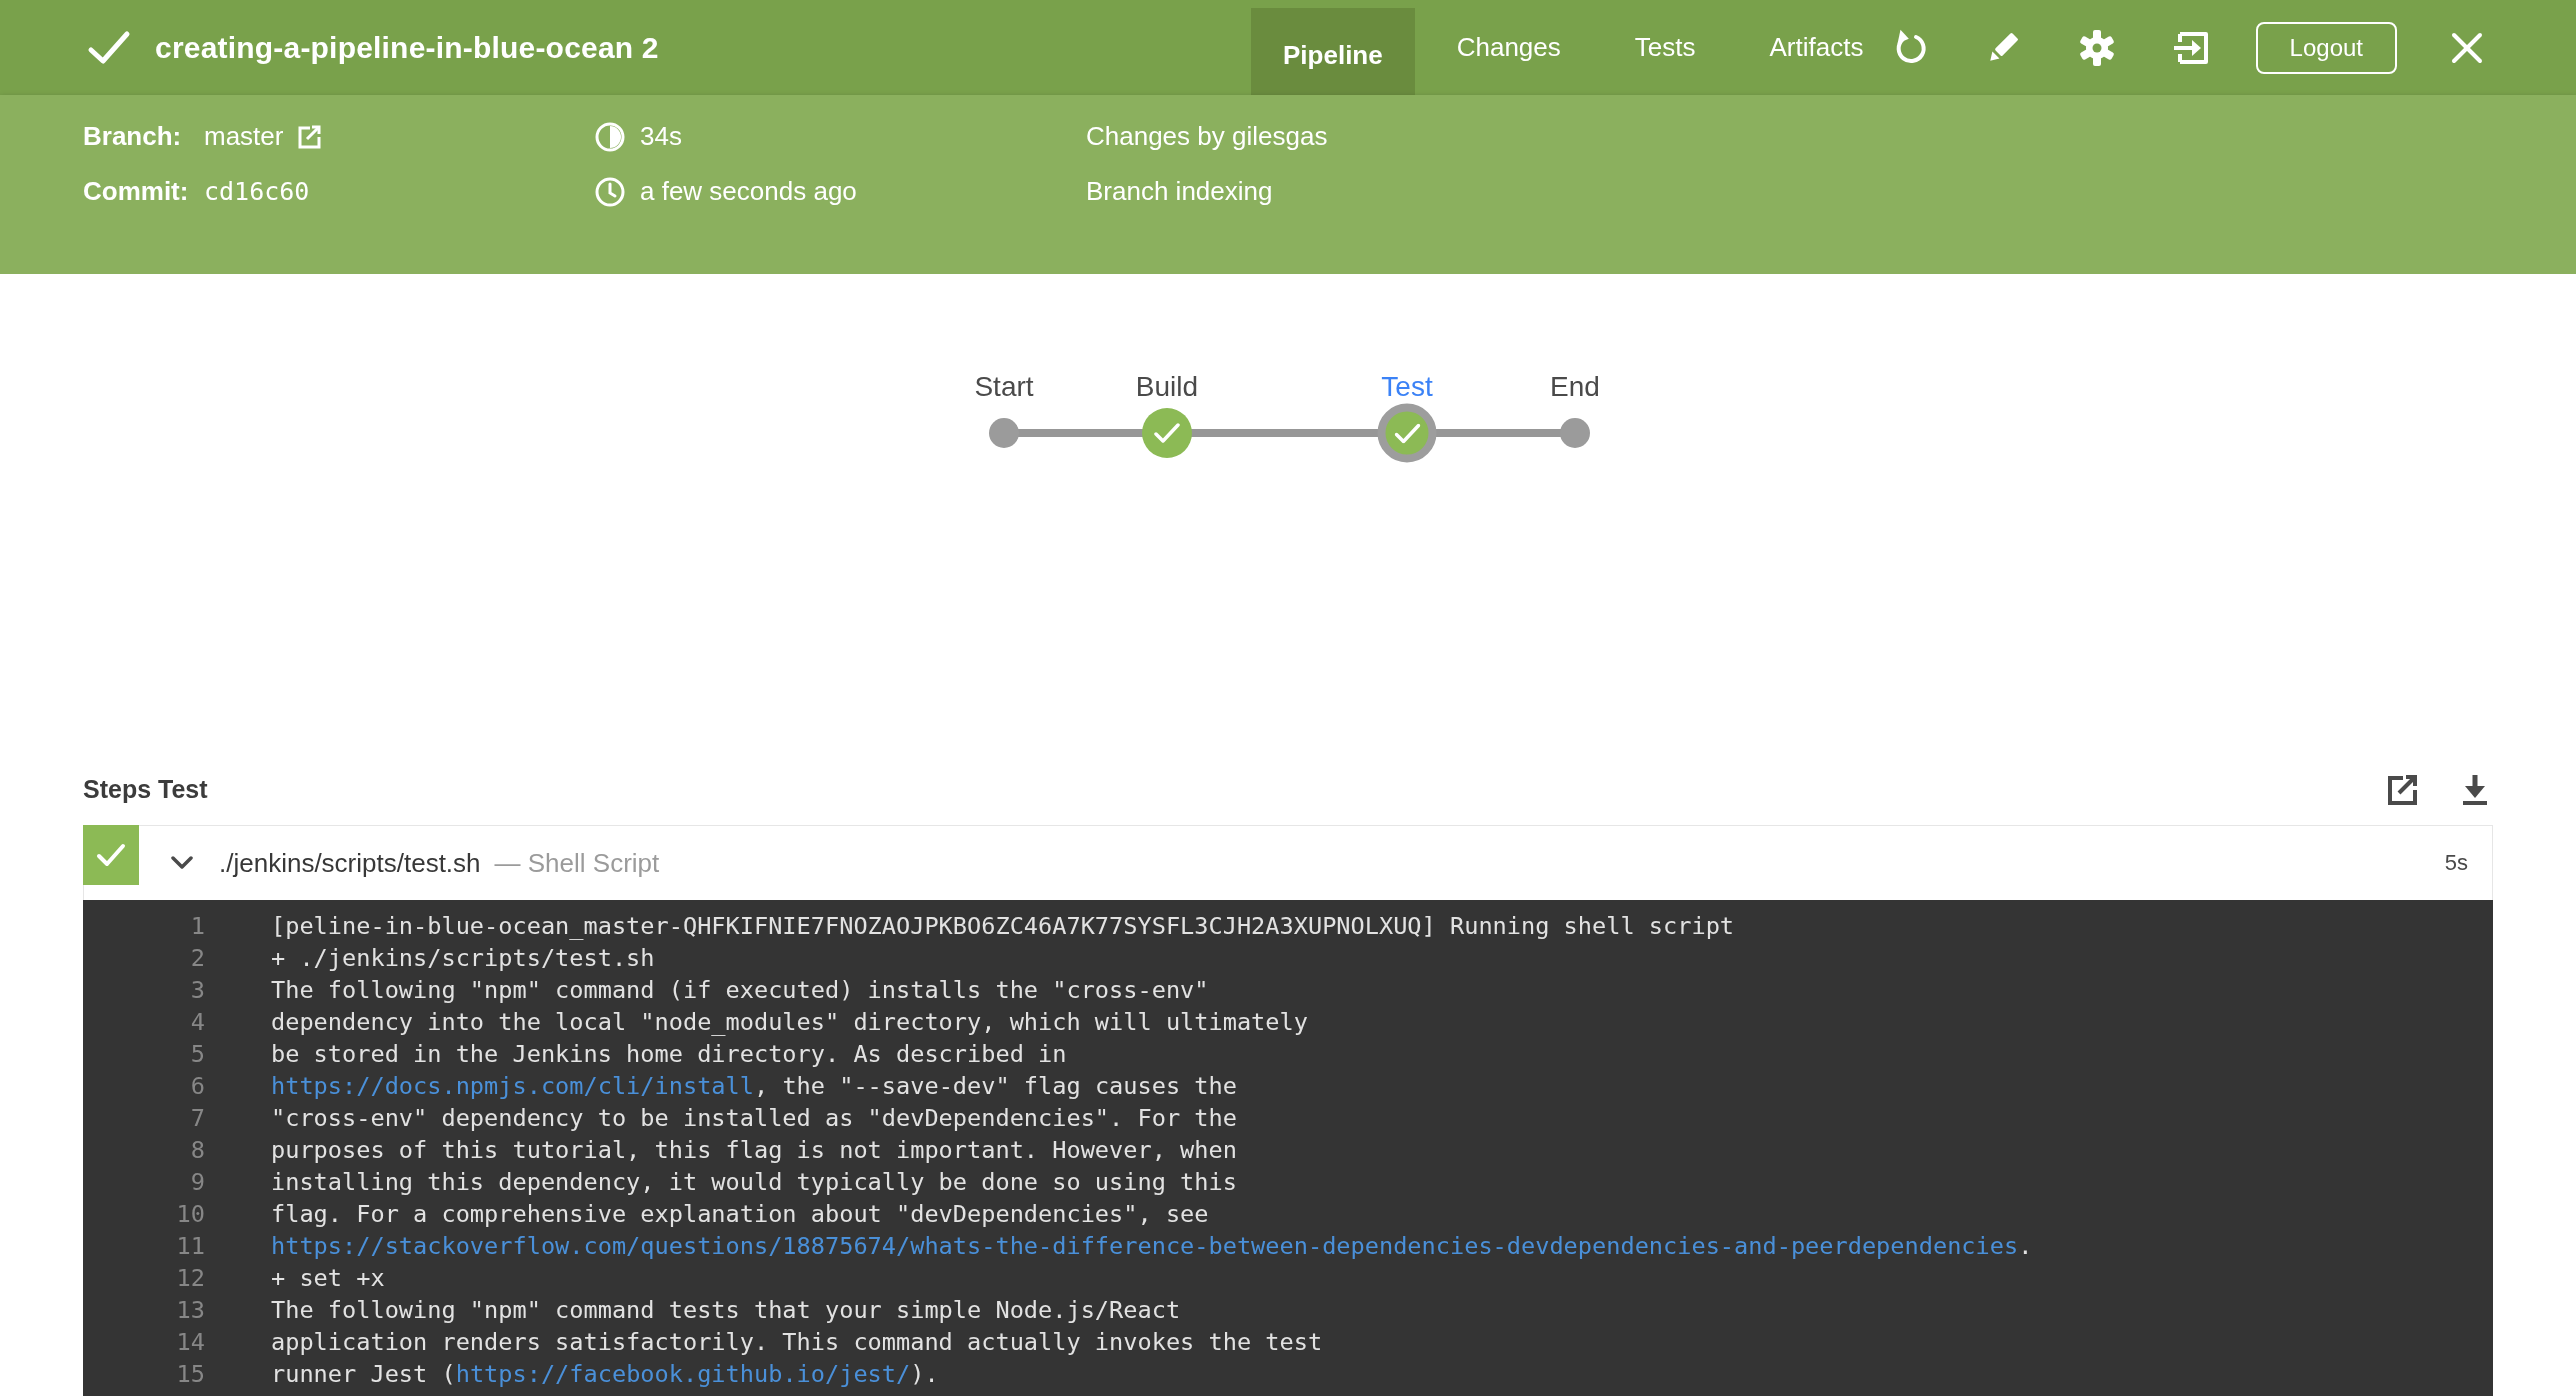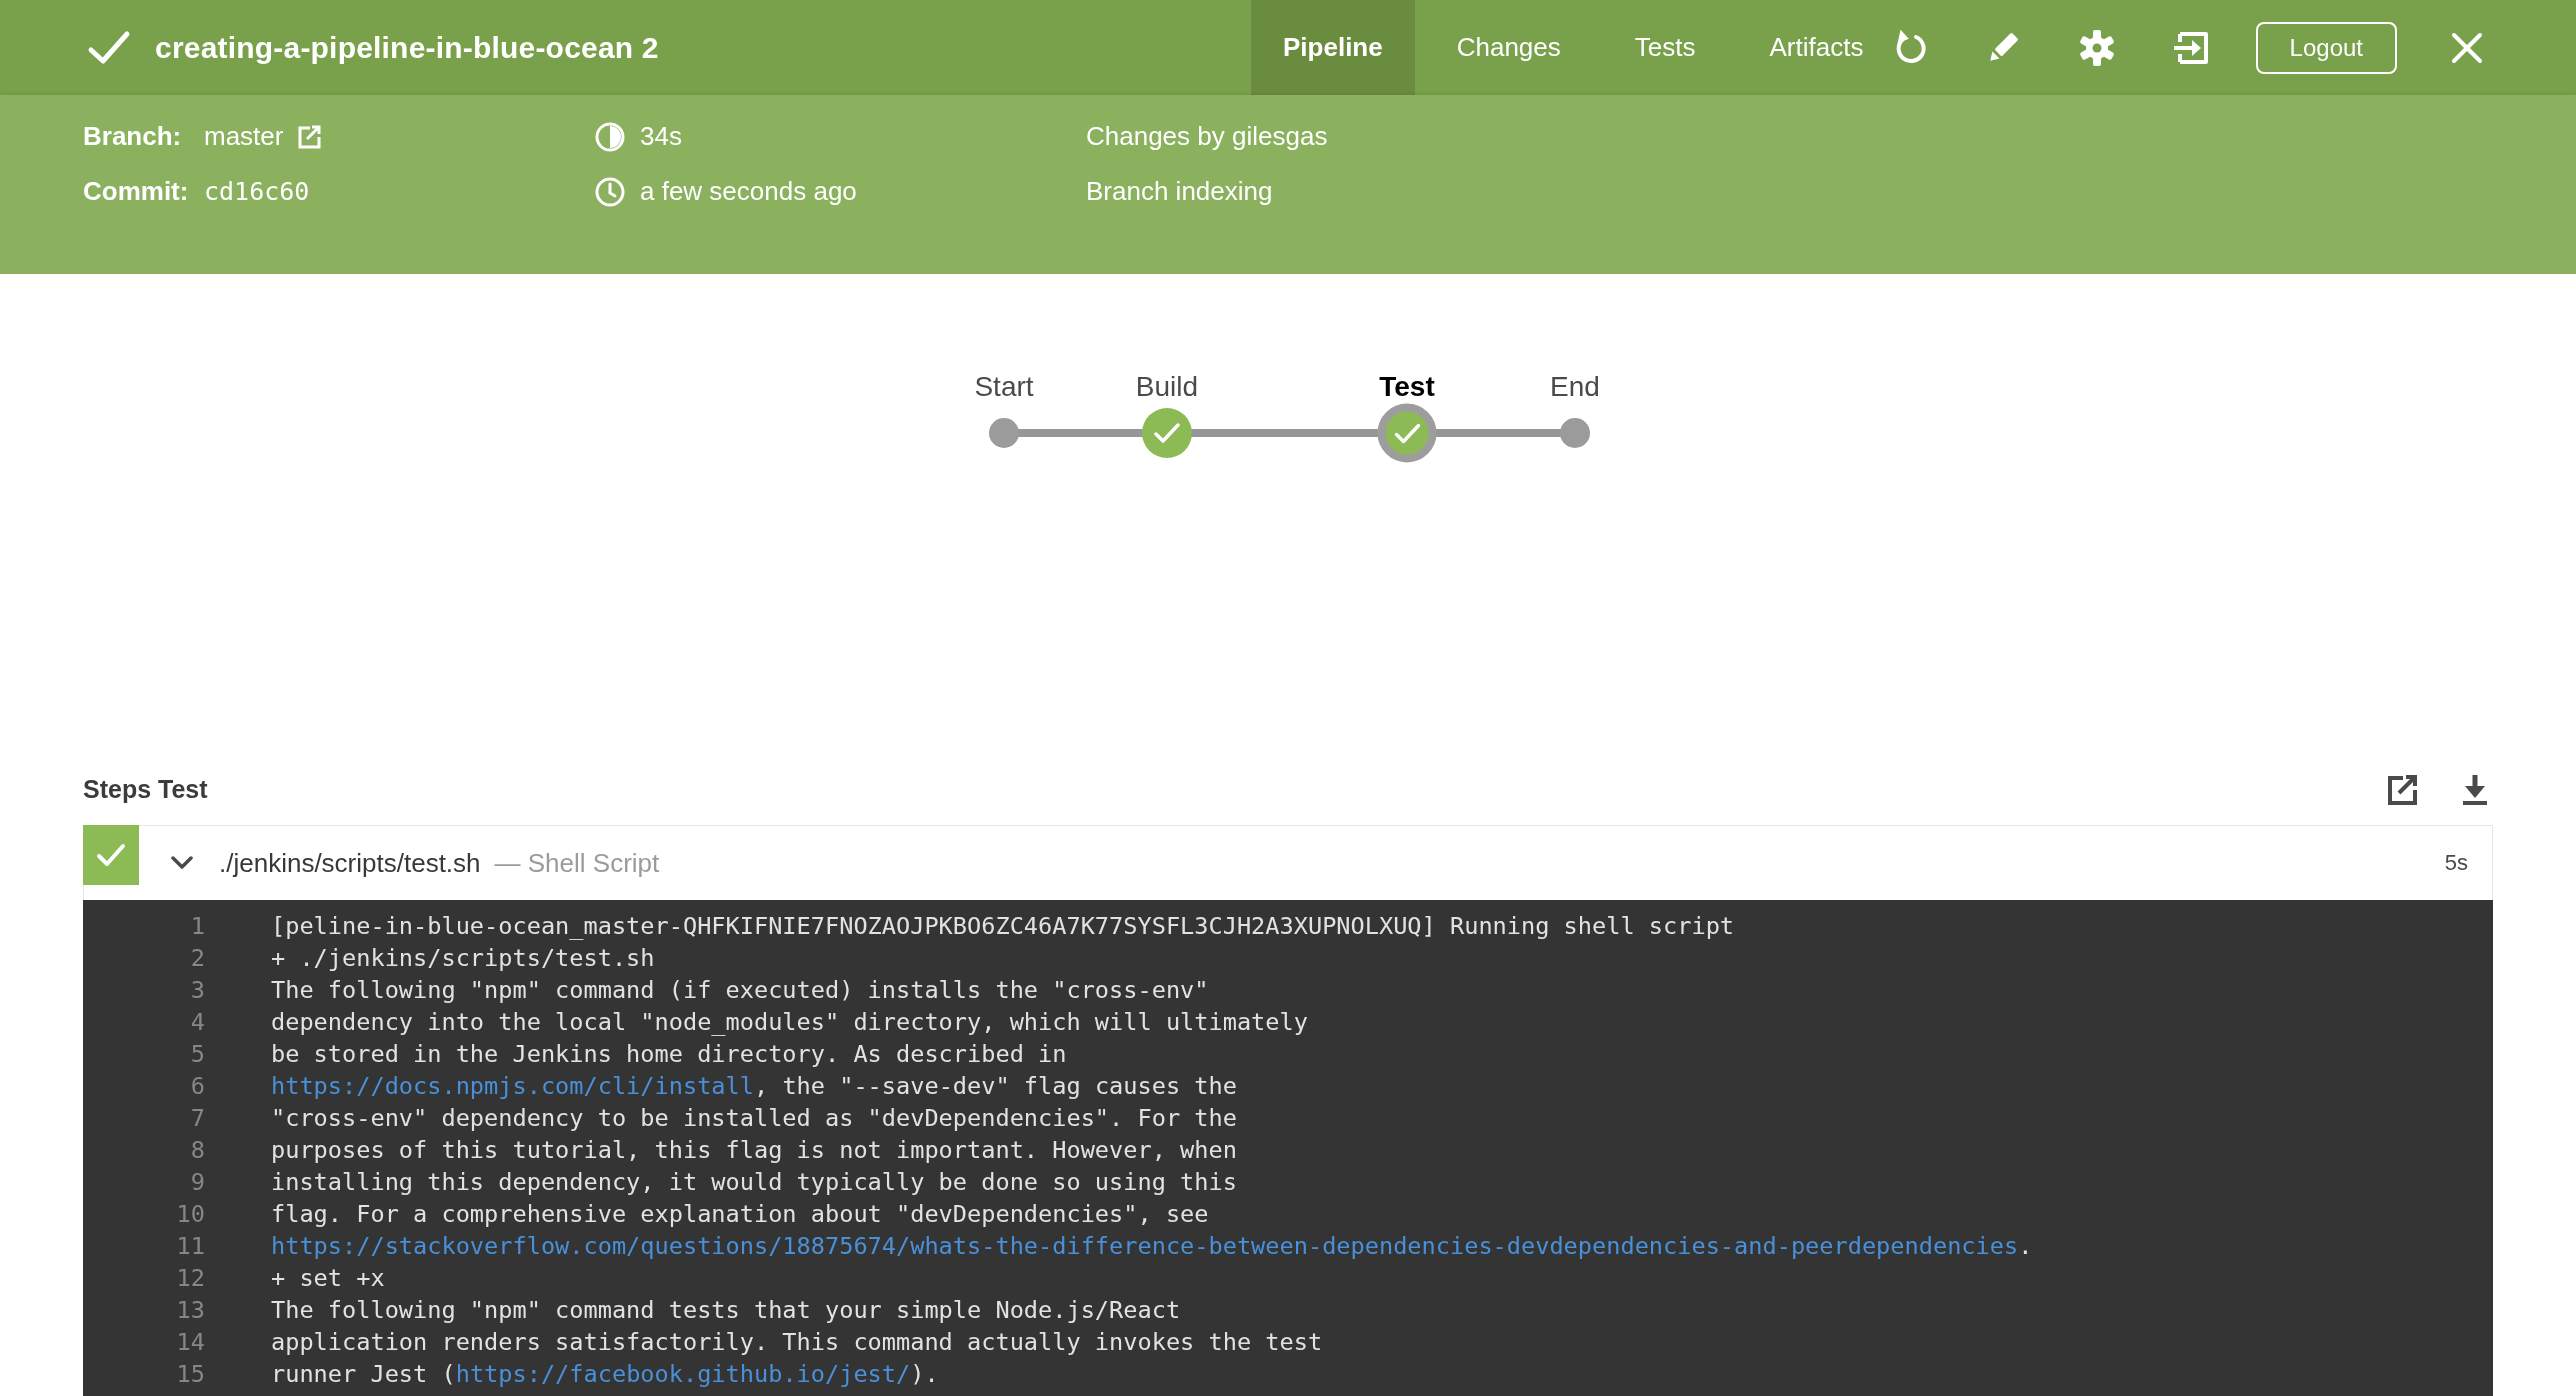--- a/index.html
+++ b/index.html
@@ -19,21 +19,21 @@
   }
   .topbar .status-check { margin-right:24px; flex:0 0 auto; }
   .page-title { font-size:30px; font-weight:700; letter-spacing:0.2px; }
 
   .tabs { position:absolute; left:1251px; top:0; height:95px; display:flex; gap:10px; }
   .tab {
     height:95px; line-height:95px; padding:0 32px; font-size:26px;
     color:#fff; cursor:pointer; white-space:nowrap; background:transparent; border:none;
     font-family:"Liberation Sans", sans-serif;
   }
-  .tab.active { background:#6A8C3E; font-weight:700; }
+  .tab.active { background:#6A8C3E; font-weight:700;margin-top:8px; }
 
   .actions { position:absolute; right:91px; top:0; height:95px; display:flex; align-items:center; }
   .icon-btn { background:none; border:none; padding:0; cursor:pointer; display:flex; align-items:center; }
   .icon-btn + .icon-btn { margin-left:55px; }
   .logout-btn {
     margin-left:44px; background:transparent; border:2px solid #fff; border-radius:8px;
     color:#fff; font-size:24px; padding:10px 32px; cursor:pointer;
     font-family:"Liberation Sans", sans-serif;
   }
   .close-btn { margin-left:52px; background:none; border:none; cursor:pointer; }
@@ -54,21 +54,21 @@
   .row-icon { margin-right:14px; display:flex; }
 
   
   .graph { position:relative; height:480px; background:#fff; }
   .graph-line { position:absolute; top:155px; height:8px; background:#979797; }
   .node-label {
     position:absolute; top:95px; height:36px; line-height:36px; width:238px;
     text-align:center; transform:translateX(-50%);
     font-size:28px; color:#4A4A4A;
   }
-  .node-label.selected { font-weight:700; color:#000000; }
+  .node-label.selected { font-weight:400; color:#3b82f6; }
   .gnode { position:absolute; top:159px; transform:translate(-50%,-50%); cursor:pointer; }
   .dot { width:30px; height:30px; border-radius:50%; background:#9B9B9B; }
   .success-node {
     width:50px; height:50px; border-radius:50%; background:#8CBA55;
     display:flex; align-items:center; justify-content:center;
   }
   .gnode.selected .success-node { width:44px; height:44px; border:8px solid #9D9D9D; width:59px; height:59px; }
 
   
   .steps-head {

